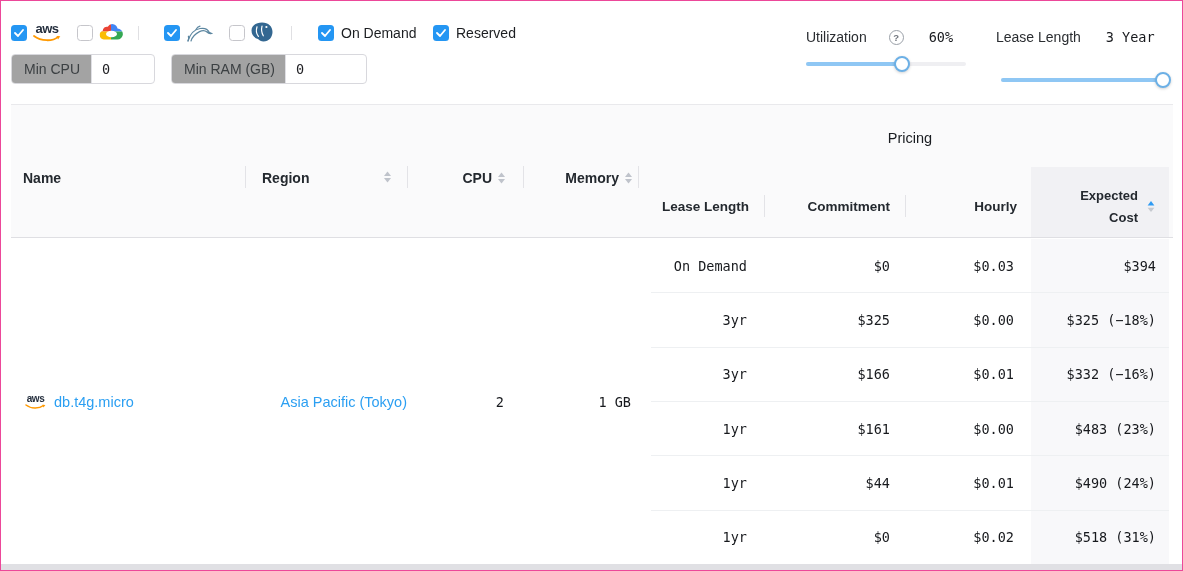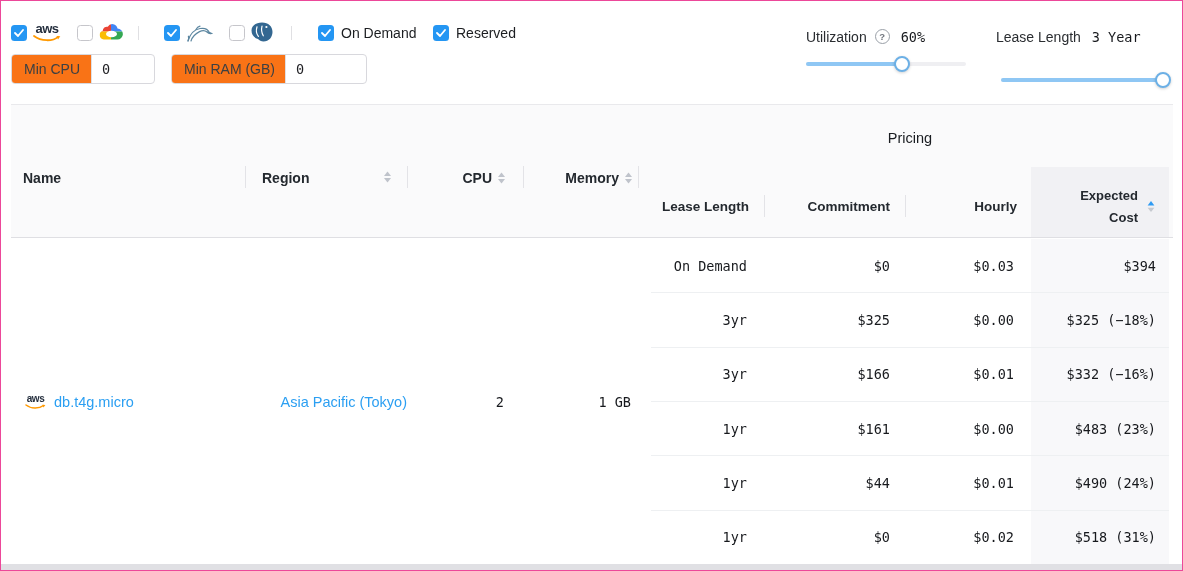--- a/index.html
+++ b/index.html
@@ -24,39 +24,39 @@
 
   .aws-logo { display:inline-flex; flex-direction:column; align-items:center; line-height:1; }
   .aws-logo .aws-txt { font-weight:700; font-size:13px; letter-spacing:-0.5px; color:#252f3e; }
   .aws-logo.small .aws-txt { font-size:10px; }
 
   .field-group {
     display:flex; height:30px; border:1px solid #d8d8dd; border-radius:4px;
     background:#fff; overflow:hidden; align-items:stretch;
   }
   .field-label {
-    background:#f97316; border-right:1px solid #dfdfe4; display:flex;
+    background:#a3a3a3; border-right:1px solid #dfdfe4; display:flex;
     align-items:center; padding:0 12px; font-size:14px; color:#3c4043; white-space:nowrap;
   }
   .field-value {
     display:flex; align-items:center; padding:0 10px; font-size:13.5px; color:#1f1f23;
     font-family:"DejaVu Sans Mono", monospace; flex:1;
   }
 
   .search-box {
     display:flex; align-items:center; height:30px; border:1px solid #d8d8dd;
     border-radius:4px; background:#fff; padding:0 9px 0 11px; gap:7px;
   }
   .search-text { flex:1; font-size:14px; color:#202124; }
   .clear-btn {
     width:15px; height:15px; border-radius:50%; background:#c9ced6;
     display:flex; align-items:center; justify-content:center; cursor:pointer;
   }
 
-  .slider-label-row { display:flex; align-items:flex-start; gap:8px; font-size:14px; color:#2a2d31; }
+  .slider-label-row { display:flex; align-items:flex-end; gap:22px; font-size:14px; color:#2a2d31; }
   .slider-value { font-family:"DejaVu Sans Mono", monospace; font-size:13.5px; color:#17191d; margin-left:3px; }
   .help-icon {
     width:15px; height:15px; border:1.2px solid #9aa0a8; border-radius:50%;
     display:inline-flex; align-items:center; justify-content:center; cursor:pointer;
   }
   .help-icon::after { content:"?"; font-size:9.5px; font-weight:700; color:#70757d; }
   .slider { position:relative; height:16px; cursor:pointer; }
   .slider .track { position:absolute; top:6px; left:0; right:0; height:4px; border-radius:2px; background:#efeff2; }
   .slider .fill  { position:absolute; top:6px; left:0; height:4px; border-radius:2px; background:#8fc7f4; }
   .slider .thumb {

